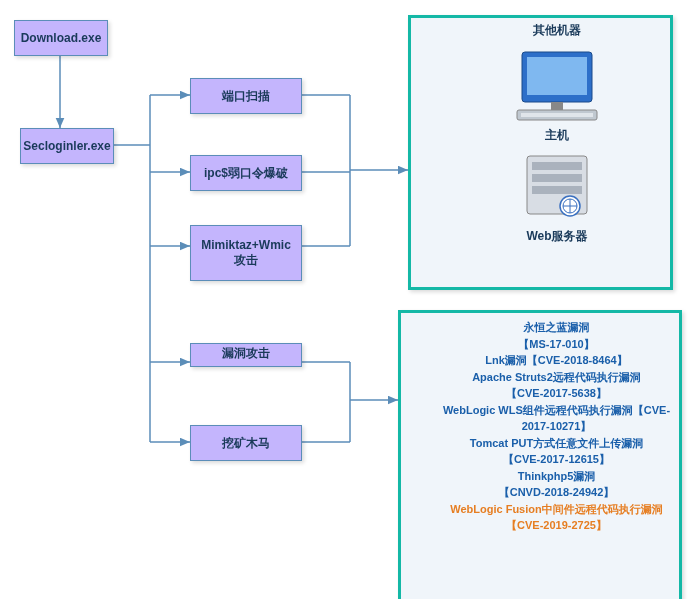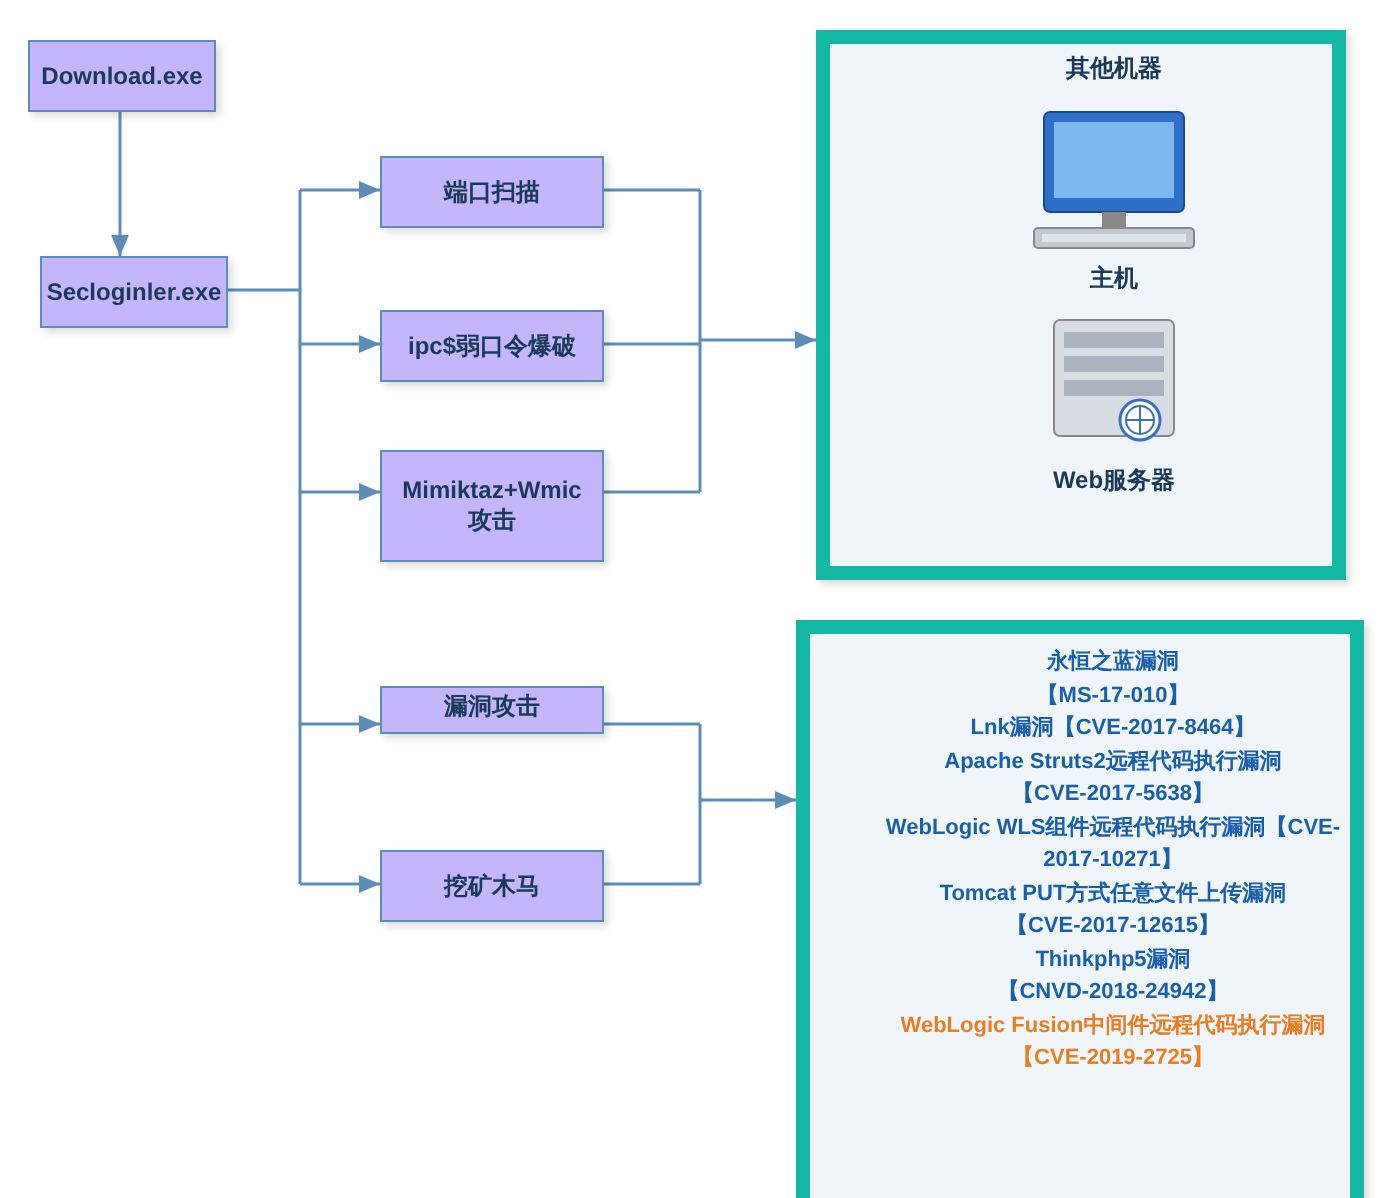--- a/index.html
+++ b/index.html
@@ -21,21 +21,21 @@
     display: flex;
     align-items: center;
     justify-content: center;
     font-weight: bold;
     color: #1a3a5a;
     padding: 4px;
     box-shadow: 2px 2px 4px rgba(0,0,0,0.15);
   }
   .big-box {
     position: absolute;
-    border: 7px solid #14b8a6;
+    border: 3px solid #14b8a6;
     background: #f0f5fa;
     box-shadow: 2px 2px 4px rgba(0,0,0,0.15);
     padding-left: 33px;
   }
   .computer-svg { display: block; margin: 0 auto; }
   .label { text-align: center; font-weight: bold; color: #1a3a5a; }
   .title-top { text-align: center; font-weight: bold; color: #1a3a5a; margin-top: 4px; }
   .vuln-list {
     text-align: center;
     color: #1a5faa;
@@ -145,21 +145,21 @@
     <line x1="51" y1="58" x2="65" y2="58" stroke="#3a70c0"></line>
     <line x1="58" y1="51" x2="58" y2="65" stroke="#3a70c0"></line>
   </svg>
   <div class="label">Web服务器</div>
 </div>
 
 <div class="big-box" style="left:398px; top:310px; width:284px; height:336px;">
   <div class="vuln-list" id="vuln-list-container">
       <div>永恒之蓝漏洞</div>
       <div>【MS-17-010】</div>
-      <div>Lnk漏洞【CVE-2017-8464】</div>
+      <div>Lnk漏洞【CVE-2018-8464】</div>
       <div>Apache Struts2远程代码执行漏洞</div>
       <div>【CVE-2017-5638】</div>
       <div>WebLogic WLS组件远程代码执行漏洞【CVE-2017-10271】</div>
       <div>Tomcat PUT方式任意文件上传漏洞</div>
       <div>【CVE-2017-12615】</div>
       <div>Thinkphp5漏洞</div>
       <div>【CNVD-2018-24942】</div>
       <div class="orange">WebLogic Fusion中间件远程代码执行漏洞</div>
       <div class="orange">【CVE-2019-2725】</div>
     </div>

